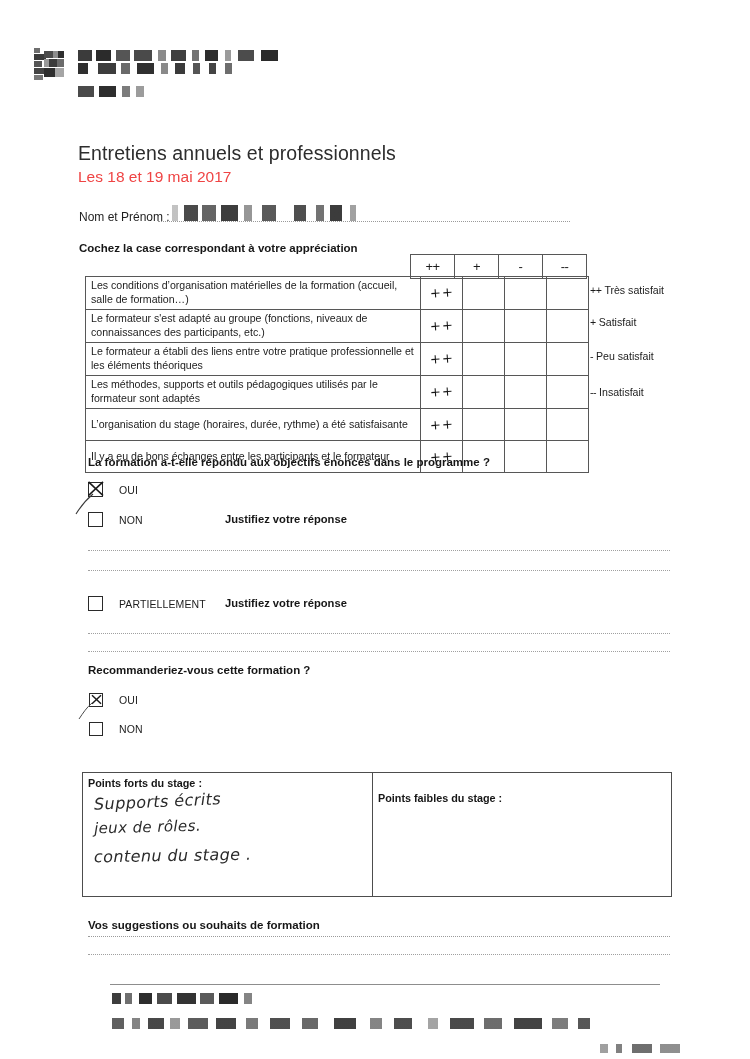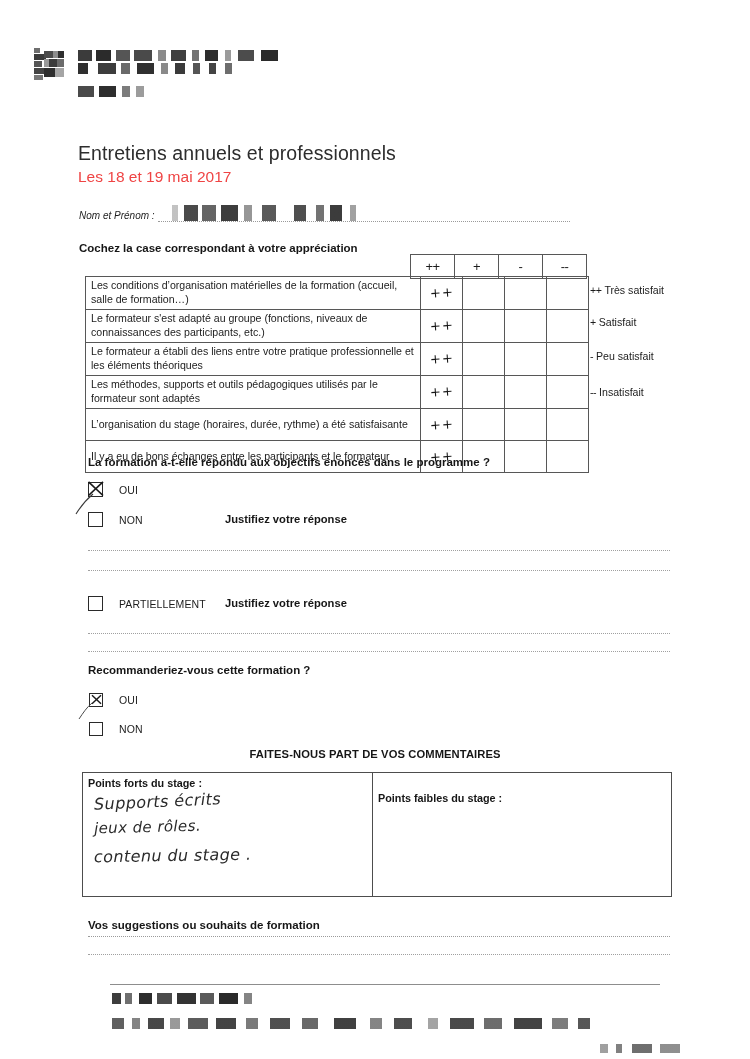--- a/index.html
+++ b/index.html
@@ -92,23 +92,22 @@
   }
   .doc-subtitle {
     position: absolute;
     left: 78px; top: 168px;
     font-size: 15.5px;
     color: #ef4444;
   }
   .nom-label {
     position: absolute;
     left: 79px; top: 210px;
-    font-size: 10px;
+    font-size: 12px;
     color: #1e1e1e;
-    font-style: italic;
   }
   .nom-dots {
     position: absolute;
     left: 158px; top: 221px;
     width: 412px;
     border-bottom: 1px dotted #9a9a9a;
   }
   .nom-dots.seg2 { left: 367px; width: 203px; }
 
   .section-title {
@@ -430,21 +429,20 @@
       </svg>
     </span>
     <span class="cb-label">OUI</span>
   </div>
 
   <div class="cb-row" id="q2-non">
     <span class="cb-box sm"></span>
     <span class="cb-label">NON</span>
   </div>
 
-  <div class="section-title" id="t-commentaires">FAITES-NOUS PART DE VOS COMMENTAIRES</div>
 
   <div class="comment-box"></div>
   <div class="comment-split"></div>
 
   <div class="comment-head" id="ch-left">Points forts du stage :</div>
   <div class="comment-head" id="ch-right">Points faibles du stage :</div>
 
   <div class="handwriting" id="hw0">Supports écrits</div>
   <div class="handwriting" id="hw1">jeux de rôles.</div>
   <div class="handwriting" id="hw2">contenu du stage .</div>

